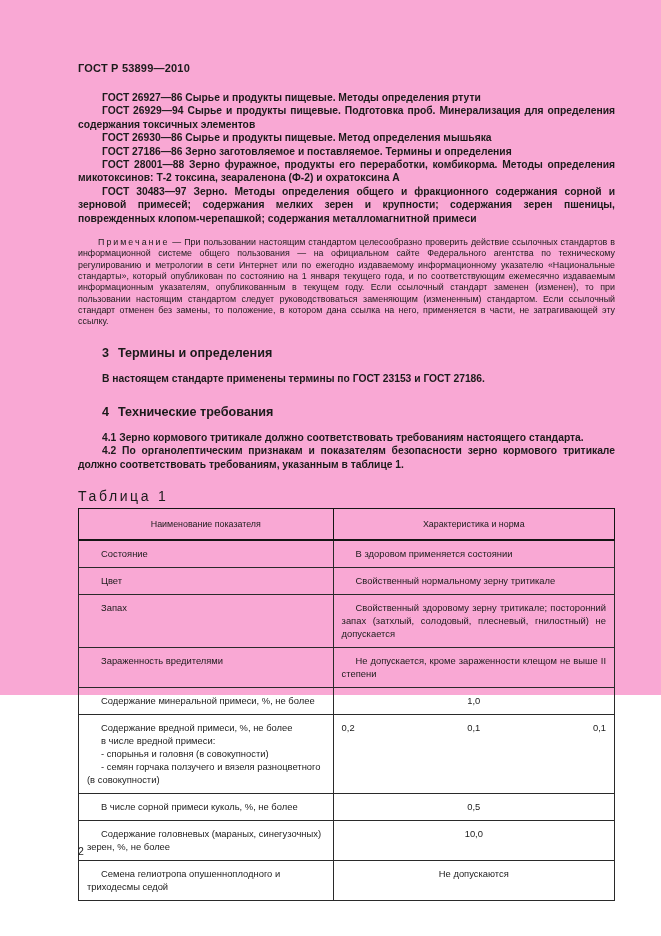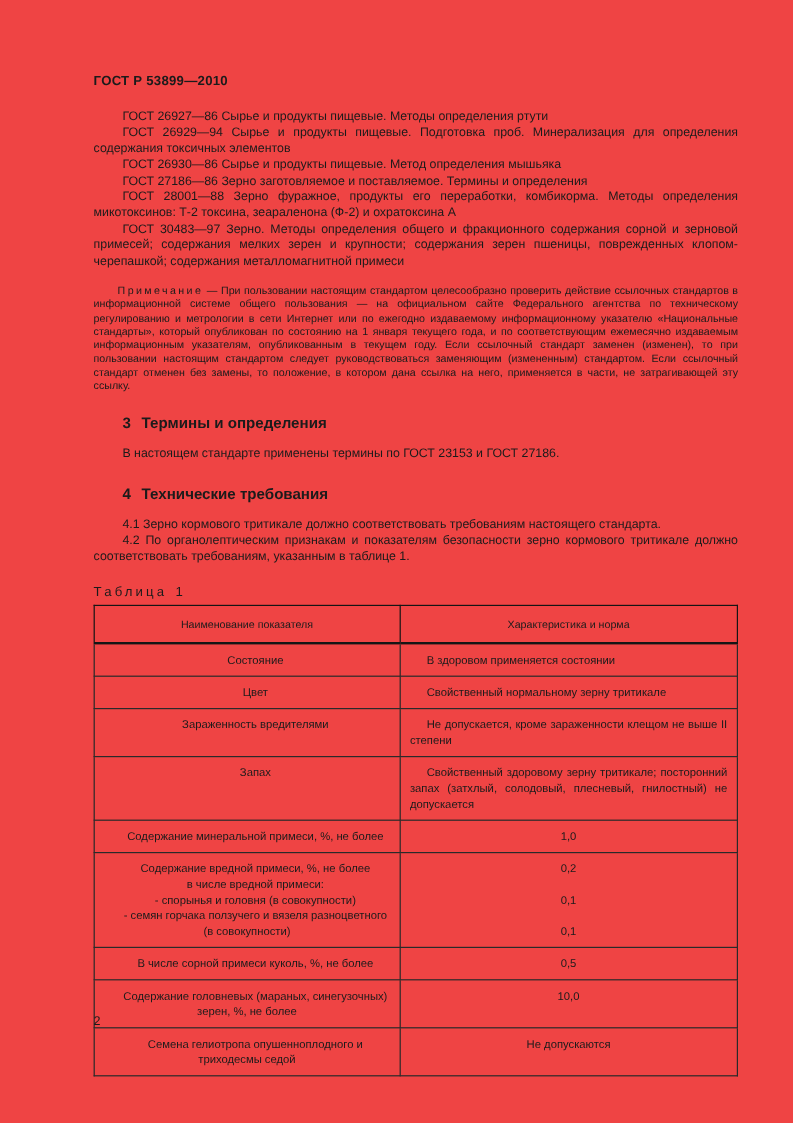--- a/index.html
+++ b/index.html
@@ -2,48 +2,48 @@
 <html lang="ru"><head>
 <meta charset="utf-8">
 <style>
   html,body { margin:0; padding:0; background:#ffffff; }
   body {
     width:661px; height:936px; overflow:hidden;
     font-family:"Liberation Sans", sans-serif;
     color:#1b1b1b;
     -webkit-font-smoothing:antialiased;
   }
-  .page { position:relative; width:661px; height:936px; background:#ef4444; }
+  .page { position:relative; width:661px; height:695px; background:#f9a8d4; }
   .content { position:absolute; left:78px; top:62px; width:537px; }
 
   .doc-header { font-size:11px; font-weight:bold; letter-spacing:.2px; margin:0 0 17px 0; }
 
   .para, .ref-item {
     font-size:10.3px; line-height:13.4px;
-    text-align:justify; text-indent:24px; margin:0;
+    text-align:justify; text-indent:24px; margin:0;font-weight:bold;
   }
   .refs { margin:0; }
 
   .note {
     font-size:8.9px; line-height:11.3px;
     text-align:justify; text-indent:20px;
     margin:12px 0 0 0;
   }
   .spaced { letter-spacing:2px; }
 
   .sec-heading {
     font-size:12.6px; font-weight:bold;
     margin:19px 0 12px 0; padding-left:24px;
   }
   .sec-heading .sec-num { margin-right:9px; }
   .sec-body .para { margin:0; }
 
   .tbl-caption {
     margin:17px 0 4px 0;
-    font-size:11px; color:#1b1b1b;
+    font-size:14px; color:#1b1b1b;
   }
   .tbl-caption .spaced { letter-spacing:2.6px; }
   .tbl-caption .cap-num { margin-left:7px; }
 
   table.gost {
     width:537px; border-collapse:collapse; table-layout:fixed;
     border:1.6px solid #151515;
   }
   table.gost th {
     font-size:8.9px; font-weight:normal; text-align:center;
@@ -52,25 +52,25 @@
   }
   table.gost td {
     border:1px solid #2a2a2a;
     font-size:9.4px; line-height:13px;
     vertical-align:top;
     padding:6px 8px 7px 8px;
   }
   table.gost col.c1 { width:47.5%; }
   table.gost col.c2 { width:52.5%; }
   td.vbottom { vertical-align:bottom; }
-  .cellp { text-indent:14px; margin:0;text-align:center; }
+  .cellp { text-indent:14px; margin:0; }
   .cellp.just { text-align:justify; }
   .val { text-align:center; }
   .spread {
-    height:65px; display:flex; flex-direction:column;
+    height:65px; display:flex; flex-direction:row;
     justify-content:space-between;
   }
   .page-number {
     position:absolute; left:78px; top:845px;
     font-size:10.5px;
   }
 </style>
 </head>
 <body>
 
@@ -127,32 +127,32 @@
           <tr>
             <td class="cell-left">
               <div class="cellp">Цвет</div>
             </td>
             <td class="cell-right">
               <div class="cellp just">Свойственный нормальному зерну тритикале</div>
             </td>
           </tr>
           <tr>
             <td class="cell-left">
+              <div class="cellp">Запах</div>
+            </td>
+            <td class="cell-right">
+              <div class="cellp just">Свойственный здоровому зерну тритикале; посторонний запах (затхлый, солодовый, плесневый, гнилостный) не допускается</div>
+            </td>
+          </tr>
+          <tr>
+            <td class="cell-left">
               <div class="cellp">Зараженность вредителями</div>
             </td>
             <td class="cell-right">
               <div class="cellp just">Не допускается, кроме зараженности клещом не выше II степени</div>
-            </td>
-          </tr>
-          <tr>
-            <td class="cell-left">
-              <div class="cellp">Запах</div>
-            </td>
-            <td class="cell-right">
-              <div class="cellp just">Свойственный здоровому зерну тритикале; посторонний запах (затхлый, солодовый, плесневый, гнилостный) не допускается</div>
             </td>
           </tr>
           <tr>
             <td class="cell-left">
               <div class="cellp">Содержание минеральной примеси, %, не более</div>
             </td>
             <td class="cell-right">
               <div class="val">1,0</div>
             </td>
           </tr>

